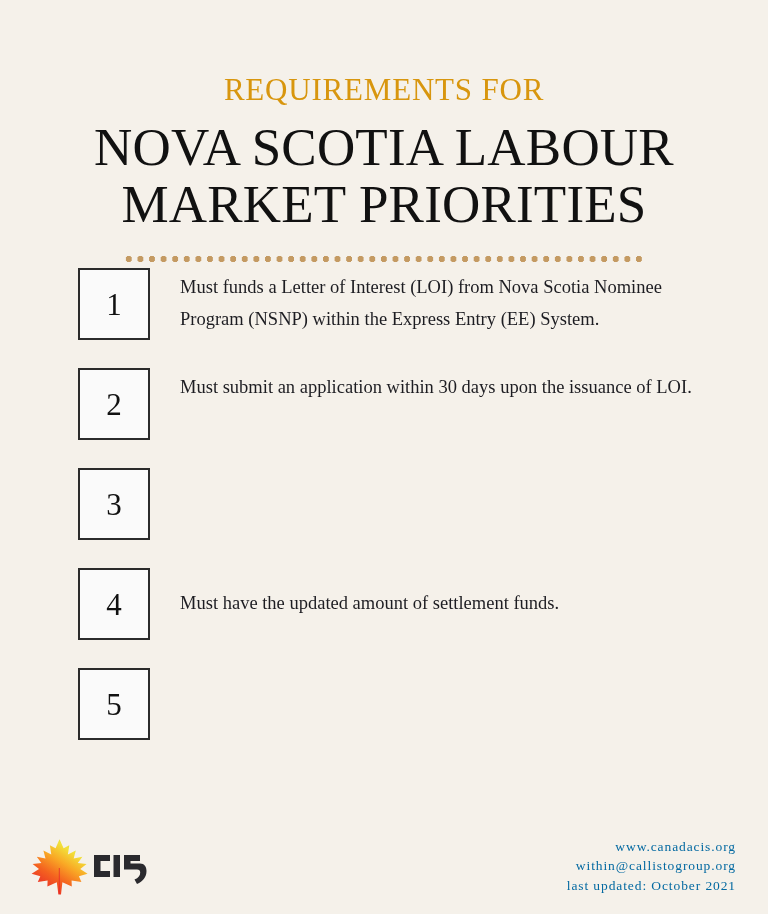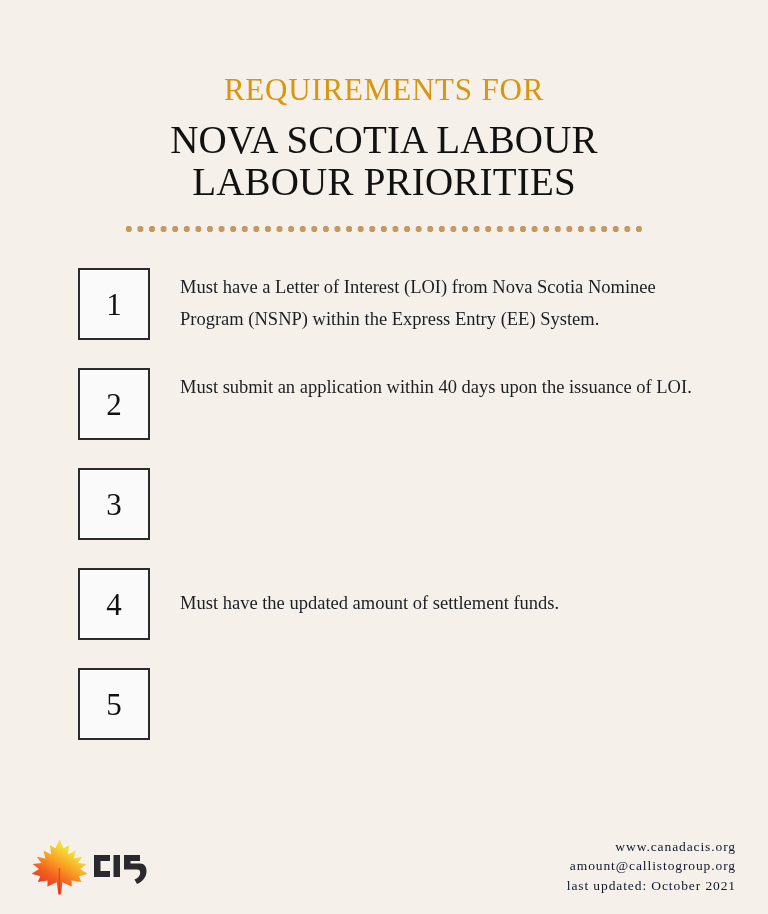--- a/index.html
+++ b/index.html
@@ -30,21 +30,21 @@
   }
   .kicker {
     font-size: 31px;
     line-height: 1.0;
     letter-spacing: 0.8px;
     color: #D8960E;
     font-weight: normal;
     margin: 0 0 14px 0;
   }
   .title {
-    font-size: 39px;
+    font-size: 53px;
     line-height: 1.07;
     letter-spacing: 0.2px;
     color: #111111;
     font-weight: normal;
     margin: 0;
   }
   .title-line {
     display: block;
     white-space: nowrap;
   }
@@ -127,50 +127,50 @@
     gap: 2px;
   }
   .logo-leaf { display: block; }
   .logo-mark { display: block; }
 
   .contact {
     text-align: right;
     font-size: 13.5px;
     line-height: 1.45;
     letter-spacing: 0.9px;
-    color: #0f172a;
+    color: #0369a1;
   }
   .contact div { white-space: nowrap; }
 </style>
 </head>
 <body>
 
 <div class="poster">
 
   <div class="header">
     <div class="kicker">REQUIREMENTS FOR</div>
     <h1 class="title">
       <span class="title-line">NOVA SCOTIA LABOUR</span>
-      <span class="title-line">LABOUR PRIORITIES</span>
+      <span class="title-line">MARKET PRIORITIES</span>
     </h1>
     <div class="divider-wrap">
       <div class="divider"></div>
     </div>
   </div>
 
   <ul class="list">
 
     <li class="item">
       <div class="num-box">1</div>
-      <div class="item-text">Must have a Letter of Interest (LOI) from Nova Scotia Nominee Program (NSNP) within the Express Entry (EE) System.</div>
+      <div class="item-text">Must funds a Letter of Interest (LOI) from Nova Scotia Nominee Program (NSNP) within the Express Entry (EE) System.</div>
     </li>
 
     <li class="item">
       <div class="num-box">2</div>
-      <div class="item-text">Must submit an application within 40 days upon the issuance of LOI.</div>
+      <div class="item-text">Must submit an application within 30 days upon the issuance of LOI.</div>
     </li>
 
     <li class="item">
       <div class="num-box">3</div>
     </li>
 
     <li class="item centered">
       <div class="num-box">4</div>
       <div class="item-text">Must have the updated amount of settlement funds.</div>
     </li>
@@ -221,19 +221,19 @@
                    C52.5 17.6 54.5 21 54.5 25
                    C54.5 31 51 35.5 45 38
                    L42.5 33.6 C46.5 31.8 48.2 29.4 48.2 26.4
                    C48.2 24.4 47.2 23.4 45 23.4 L32 23.4 Z"></path>
         </g>
       </svg>
     </div>
 
     <div class="contact">
       <div>www.canadacis.org</div>
-      <div>amount@callistogroup.org</div>
+      <div>within@callistogroup.org</div>
       <div>last updated: October 2021</div>
     </div>
 
   </div>
 
 </div>
 
 </body></html>

